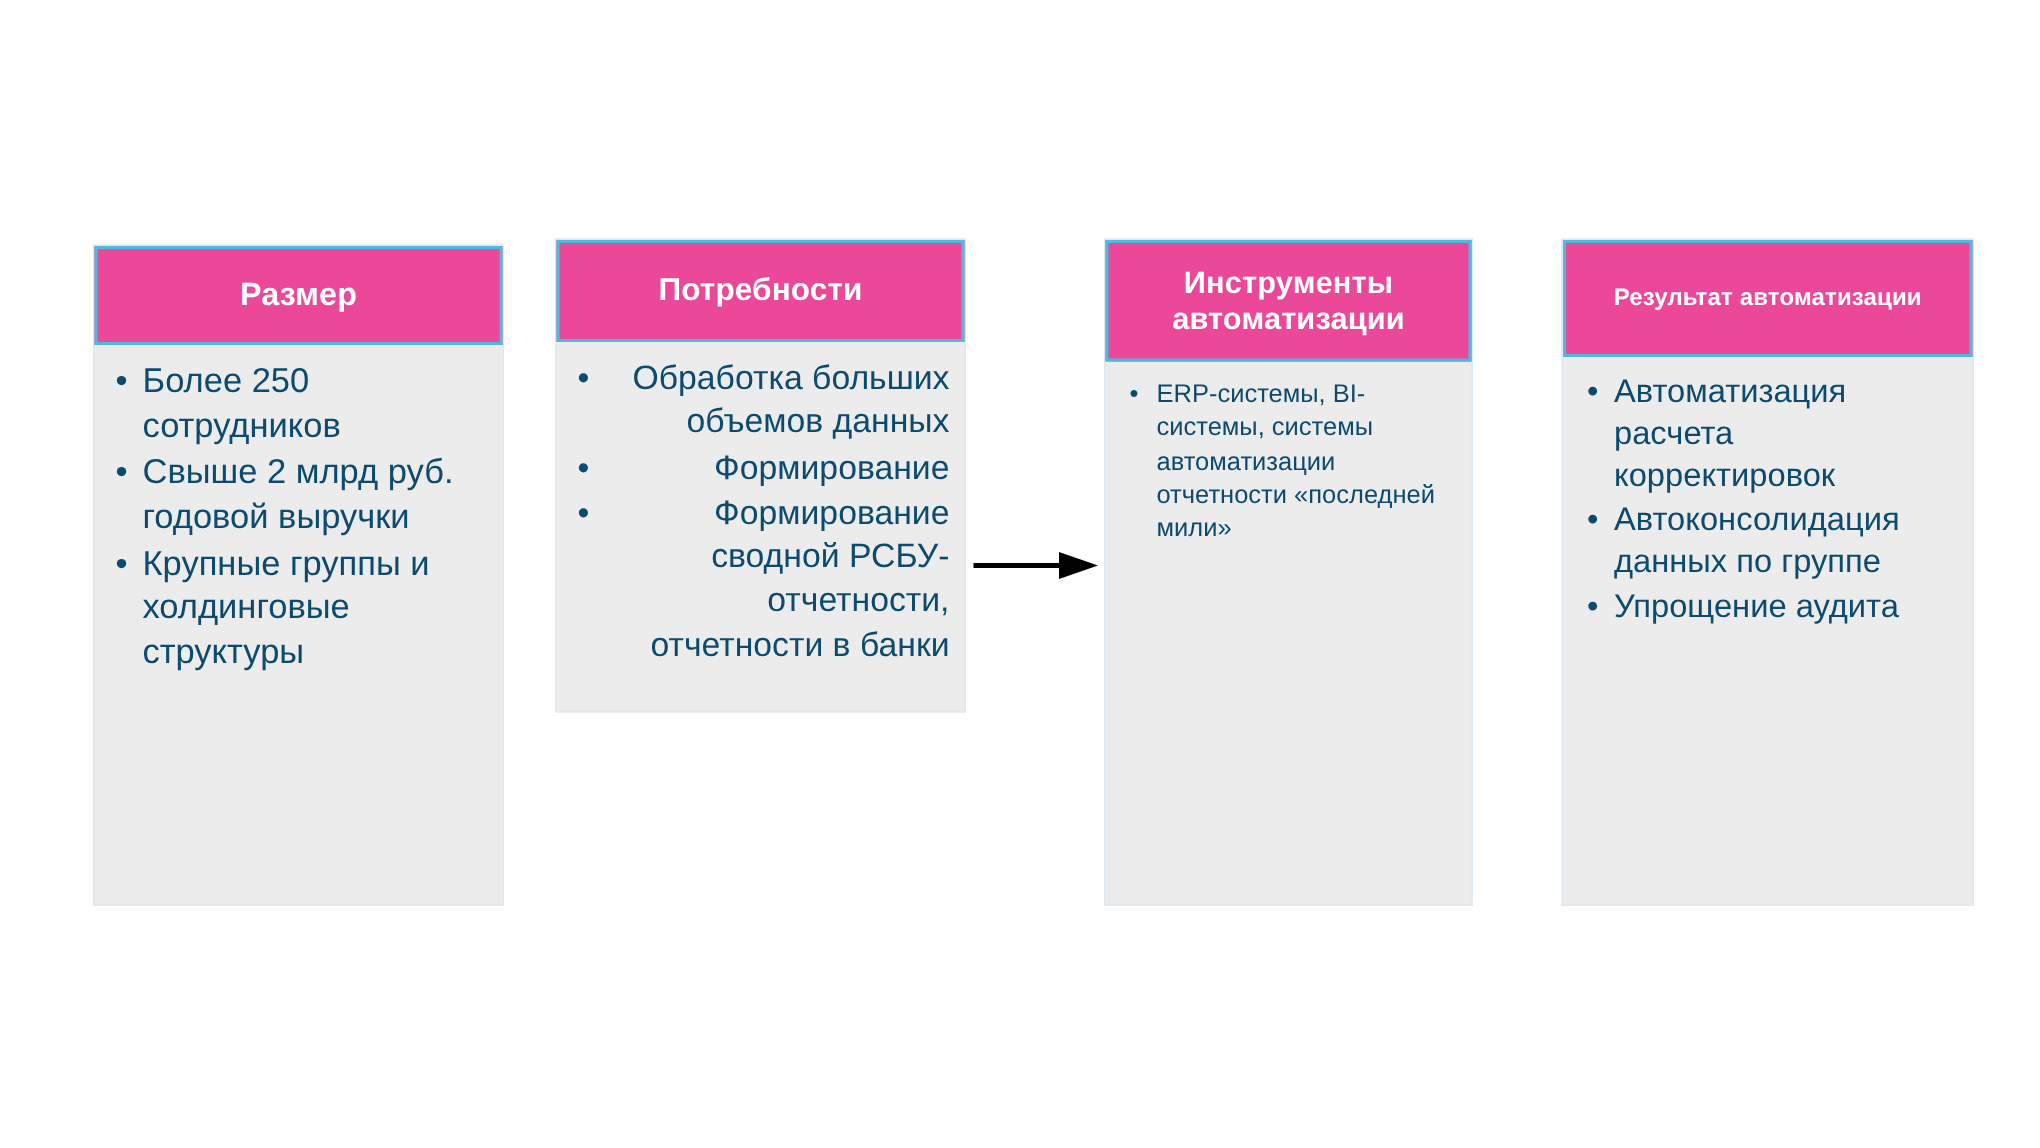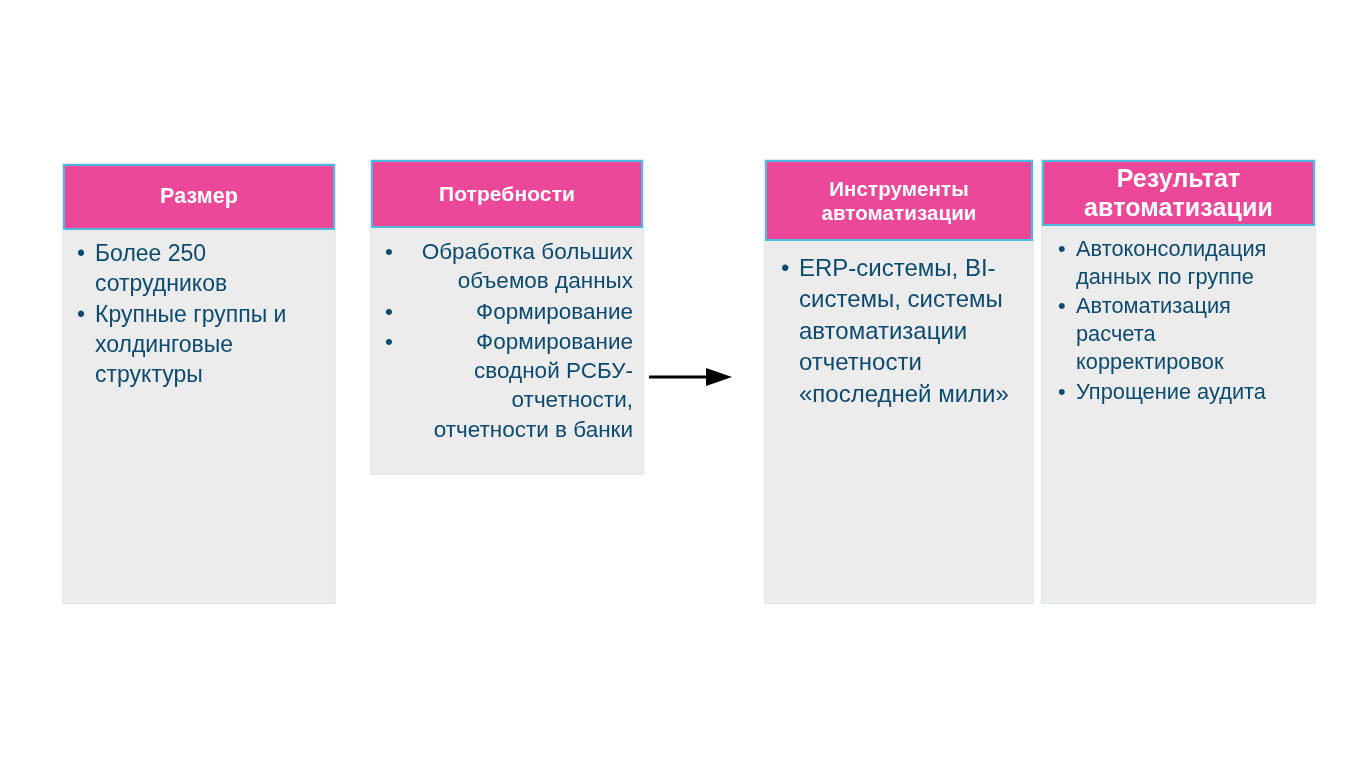--- a/index.html
+++ b/index.html
@@ -70,31 +70,31 @@
     content: "\2022";
     position: absolute;
     left: 2px;
     top: 0;
     line-height: inherit;
   }
 
   
   #card-0 { left: 62px;   top: 163px; width: 274px; height: 441px; }
   #card-1 { left: 370px;  top: 159px; width: 274px; height: 316px; }
-  #card-2 { left: 764px;  top: 159px; width: 270px; height: 445px; }
+  #card-2 { left: 736px;  top: 159px; width: 246px; height: 445px; }
   #card-3 { left: 1041px; top: 159px; width: 275px; height: 445px; }
 
   #card-0 .card-header { height: 66px;  font-size: 21.5px; }
   #card-1 .card-header { height: 68px;  font-size: 21px; }
   #card-2 .card-header { height: 81px;  font-size: 20.5px; }
-  #card-3 .card-header { height: 66px;  font-size: 25px; }
+  #card-3 .card-header { height: 78px;  font-size: 16px; }
 
   #card-0 .bullets { font-size: 23px;   line-height: 1.30; }
   #card-1 .bullets { font-size: 22.5px; line-height: 1.30; text-align: right; }
-  #card-2 .bullets { font-size: 24px;   line-height: 1.31; }
+  #card-2 .bullets { font-size: 17px;   line-height: 1.31; }
   #card-3 .bullets { font-size: 21.8px; line-height: 1.29; }
 
   #card-2 .card-body { padding-top: 11px; padding-left: 14px; }
   #card-3 .card-body { padding-top: 9px;  padding-left: 14px; }
 
   
   .arrow {
     position: absolute;
     left: 648px;
     top: 362px;
@@ -107,20 +107,21 @@
 
 <div class="canvas">
 
   <div class="card" id="card-0">
     <div class="card-header">
       <span>Размер</span>
     </div>
     <div class="card-body">
       <ul class="bullets">
         <li>Более 250 сотрудников</li>
+        <li>Свыше 2 млрд руб. годовой выручки</li>
         <li>Крупные группы и холдинговые структуры</li>
       </ul>
     </div>
   </div>
 
   <div class="card" id="card-1">
     <div class="card-header">
       <span>Потребности</span>
     </div>
     <div class="card-body">
@@ -149,20 +150,20 @@
       </ul>
     </div>
   </div>
 
   <div class="card" id="card-3">
     <div class="card-header">
       <span>Результат автоматизации</span>
     </div>
     <div class="card-body">
       <ul class="bullets">
+        <li>Автоматизация расчета корректировок</li>
         <li>Автоконсолидация данных по группе</li>
-        <li>Автоматизация расчета корректировок</li>
         <li>Упрощение аудита</li>
       </ul>
     </div>
   </div>
 
 </div>
 
 </body></html>

